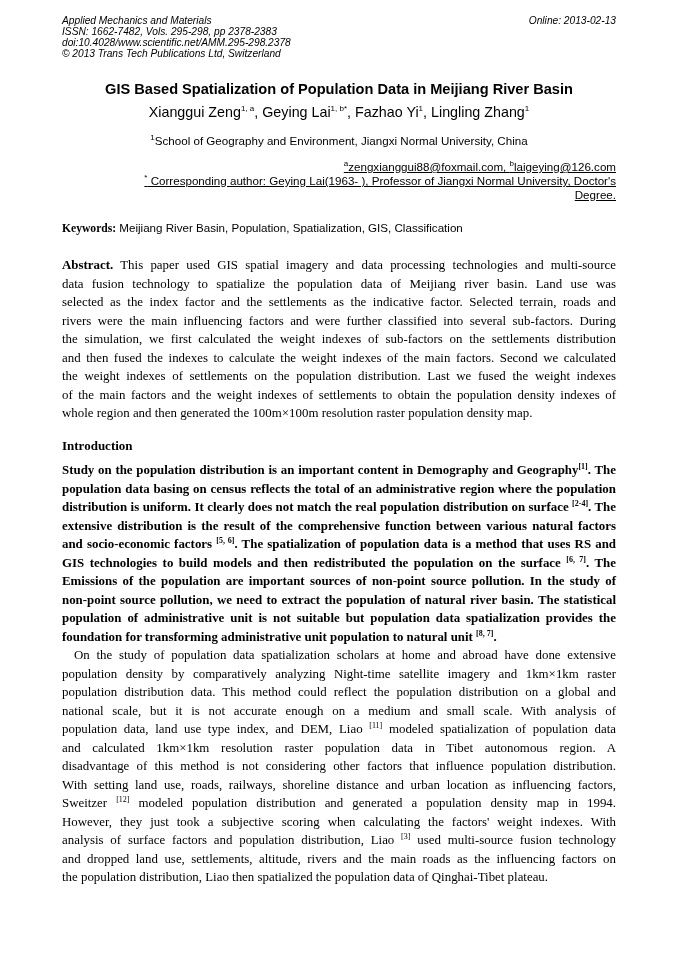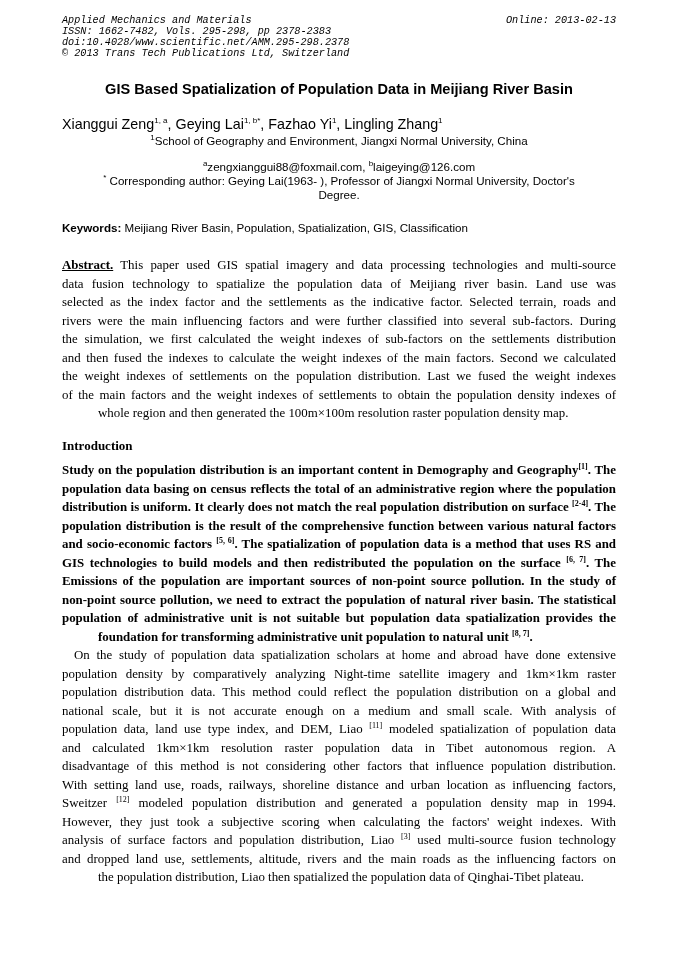--- a/index.html
+++ b/index.html
@@ -1,33 +1,33 @@
 <!DOCTYPE html>
 <html><head>
 <meta charset="utf-8">
 <style>
   html, body { margin:0; padding:0; background:#ffffff; }
   body { width:678px; height:959px; position:relative; overflow:hidden; color:#000; }
   .page { position:absolute; left:0; top:0; width:678px; height:959px; }
-  .header { position:absolute; left:62px; top:15px; width:554px; font-family:Liberation Mono, monospace; font-style:italic; font-size:10.2px; line-height:11px; }
+  .header { position:absolute; left:62px; top:15px; width:554px; font-family:Liberation Sans, sans-serif; font-style:italic; font-size:10.2px; line-height:11px; }
   .header .online { position:absolute; right:0; top:0; }
   .title { position:absolute; left:62px; top:81px; width:554px; text-align:center; font-family:"Liberation Sans", sans-serif; font-weight:bold; font-size:14.6px; }
-  .authors { position:absolute; left:62px; top:104px; width:554px; text-align:left; font-family:"Liberation Sans", sans-serif; font-size:14.3px;margin-top:12px; }
+  .authors { position:absolute; left:62px; top:104px; width:554px; text-align:center; font-family:"Liberation Sans", sans-serif; font-size:14.3px; }
   .authors sup, .sans-sup { font-size:8px; vertical-align:super; line-height:0; }
   .affil { position:absolute; left:62px; top:134px; width:554px; text-align:center; font-family:"Liberation Sans", sans-serif; font-size:11.6px; }
-  .emails { position:absolute; left:62px; top:160px; width:554px; text-align:center; font-family:"Liberation Sans", sans-serif; font-size:11.6px; line-height:14px; }
+  .emails { position:absolute; left:62px; top:160px; width:554px; text-align:right; font-family:"Liberation Sans", sans-serif; font-size:11.6px; line-height:14px;text-decoration:underline; }
   .keywords { position:absolute; left:62px; top:221px; width:554px; font-family:"Liberation Sans", sans-serif; font-size:11.6px; }
-  .keywords b { font-weight:bold; }
+  .keywords b { font-weight:bold;font-family:Liberation Serif, serif; }
   .body-text { position:absolute; left:62px; width:554px; font-family:"Liberation Serif", serif; font-size:12.9px; }
   .line { display:block; height:18.5px; line-height:18.5px; text-align:justify; text-align-last:justify; white-space:nowrap; overflow:visible; }
-  .line.last { text-align-last:left;margin-left:36px; }
+  .line.last { text-align-last:left; }
   .jwrap { display:block; width:554px; text-align:justify; text-align-last:justify; white-space:normal; }
   .line.last .jwrap { text-align-last:left; }
   .ref { font-size:8px; vertical-align:super; line-height:0; }
-  .abs-label { font-weight:bold;text-decoration:underline; }
+  .abs-label { font-weight:bold; }
   .section-heading { position:absolute; left:62px; top:438px; font-family:"Liberation Serif", serif; font-weight:bold; font-size:13px; }
 </style>
 </head>
 <body>
 
 <div class="page">
 
   <div class="header">
     <div>Applied Mechanics and Materials</div>
     <div>ISSN: 1662-7482, Vols. 295-298, pp 2378-2383</div>
@@ -96,21 +96,21 @@
     <span class="line">
         <span class="jwrap"><span>Study on the population distribution is an important content in Demography and Geography</span><span class="ref">[1]</span><span>. The</span></span>
       </span>
     <span class="line">
         <span class="jwrap">population data basing on census reflects the total of an administrative region where the population</span>
       </span>
     <span class="line">
         <span class="jwrap"><span>distribution is uniform. It clearly does not match the real population distribution on surface </span><span class="ref">[2-4]</span><span>. The</span></span>
       </span>
     <span class="line">
-        <span class="jwrap">population distribution is the result of the comprehensive function between various natural factors</span>
+        <span class="jwrap">extensive distribution is the result of the comprehensive function between various natural factors</span>
       </span>
     <span class="line">
         <span class="jwrap"><span>and socio-economic factors </span><span class="ref">[5, 6]</span><span>. The spatialization of population data is a method that uses RS and</span></span>
       </span>
     <span class="line">
         <span class="jwrap"><span>GIS technologies to build models and then redistributed the population on the surface </span><span class="ref">[6, 7]</span><span>. The</span></span>
       </span>
     <span class="line">
         <span class="jwrap">Emissions of the population are important sources of non-point source pollution. In the study of</span>
       </span>

